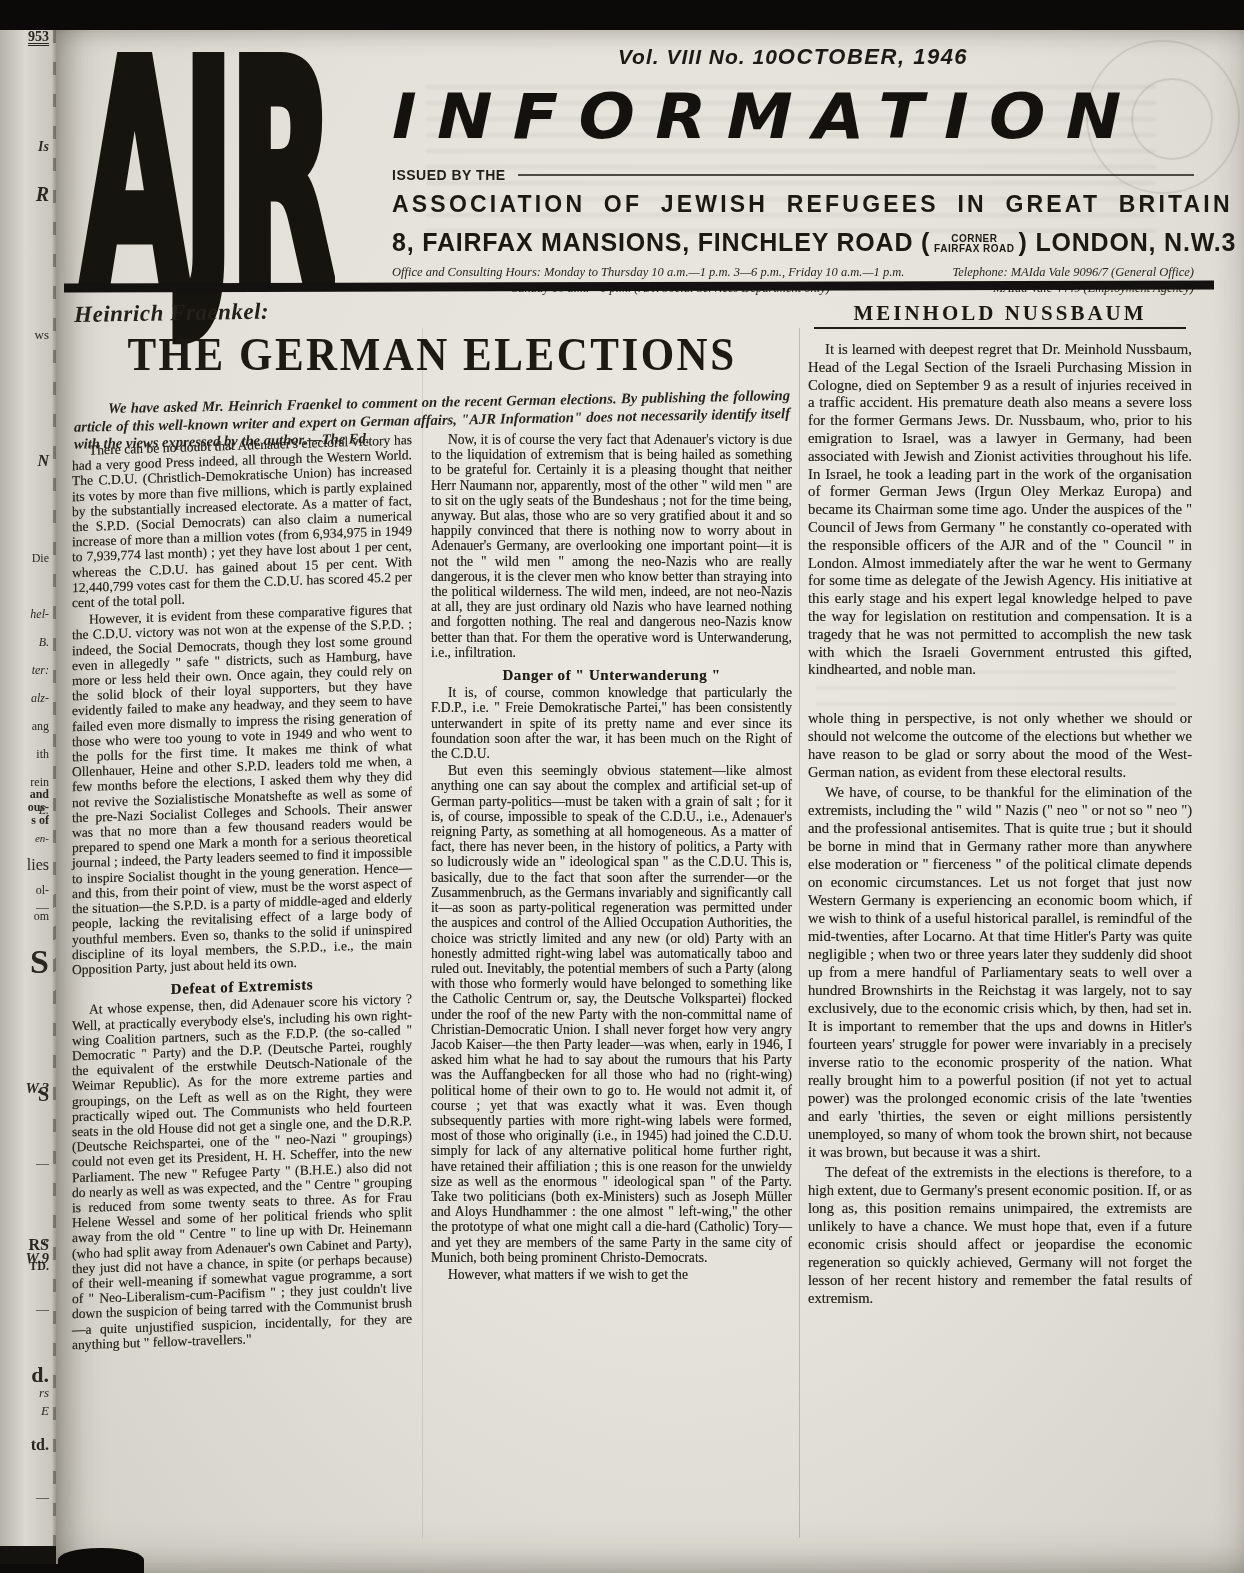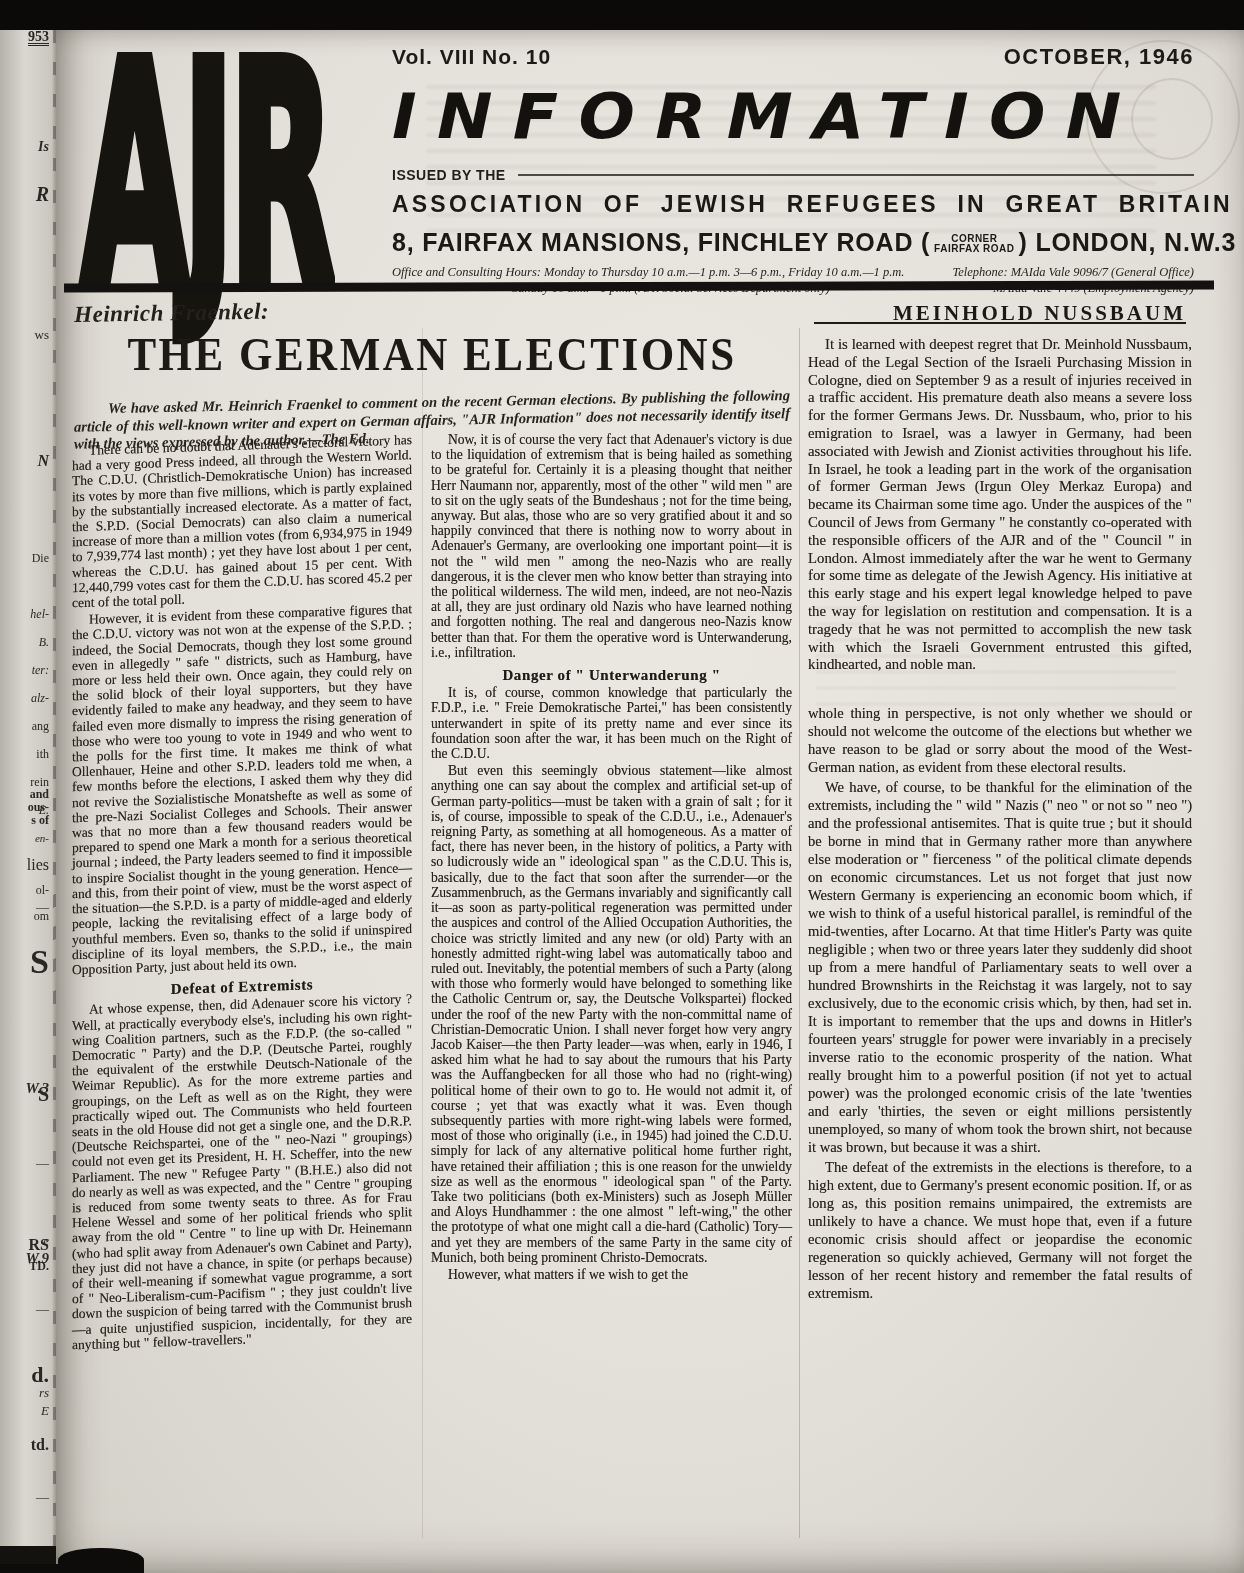--- a/index.html
+++ b/index.html
@@ -37,22 +37,22 @@
 
   
   .logo{
     position:absolute;left:26px;top:24px;width:320px;height:230px;
     font-family:"DejaVu Sans",sans-serif;font-weight:bold;
     font-size:200px;line-height:160px;letter-spacing:-6px;color:#16140f;
     -webkit-text-stroke:9px #16140f;
     transform:scale(.68,1.5);transform-origin:0 0;white-space:nowrap;
   }
   .mast-right{position:absolute;left:336px;top:14px;width:802px;}
-  .mast-row1{display:flex;justify-content:space-between;align-items:baseline;
-    font-family:"Liberation Sans",sans-serif;color:#1c1a16;}
+  .mast-row1{display:flex;justify-content:center;align-items:baseline;
+    font-family:"Liberation Sans",sans-serif;color:#1c1a16;font-style:italic;}
   .vol{font-size:21px;letter-spacing:1px;font-weight:bold;}
   .issue-date{font-size:22px;letter-spacing:1.5px;font-weight:bold;}
   .mast-title{
     margin-top:10px;font-family:"DejaVu Sans",sans-serif;font-weight:bold;font-style:italic;
     font-size:62px;letter-spacing:19px;color:#14120e;white-space:nowrap;
     transform:scaleX(1.07);transform-origin:0 0;
   }
   .issued{display:flex;align-items:center;margin-top:14px;
     font-family:"Liberation Sans",sans-serif;font-size:14px;
     font-weight:bold;color:#211e19;letter-spacing:.5px;}
@@ -97,22 +97,22 @@
         transform:skewY(-1.9deg) translateX(-2px);transform-origin:100% 0;}
   .col2{left:357px;top:134px;width:361px;font-size:13.6px;line-height:15.2px;}
   .col3{left:734px;top:6px;width:384px;font-size:14.6px;line-height:18px;}
 
   .block.p{text-indent:17px;}
   .block.pc{text-indent:0;}
   .block.h{font-weight:bold;text-align:center;text-indent:0;margin:8px 0 5px;
            font-size:15px;letter-spacing:.6px;color:#1e1b15;}
 
   .nuss-title{
-    text-align:right;font-weight:bold;font-size:21px;letter-spacing:3px;color:#1c1914;
-    border-bottom:2px solid #1f1c16;margin:0 6px 12px 6px;white-space:nowrap;
+    text-align:center;font-weight:bold;font-size:21px;letter-spacing:3px;color:#1c1914;
+    border-bottom:2px solid #1f1c16;padding-bottom:5px;margin:0 6px 12px 6px;white-space:nowrap;
   }
   .nuss-body{text-align:justify;font-size:14.8px;line-height:17.8px;text-indent:17px;
     text-shadow:0 0 .4px rgba(40,36,28,.55);}
   .continuation{margin-top:30px;}
   .continuation .block{margin-bottom:10px;}
   .col .block{margin-bottom:2px;}
 </style>
 </head>
 <body>
 

